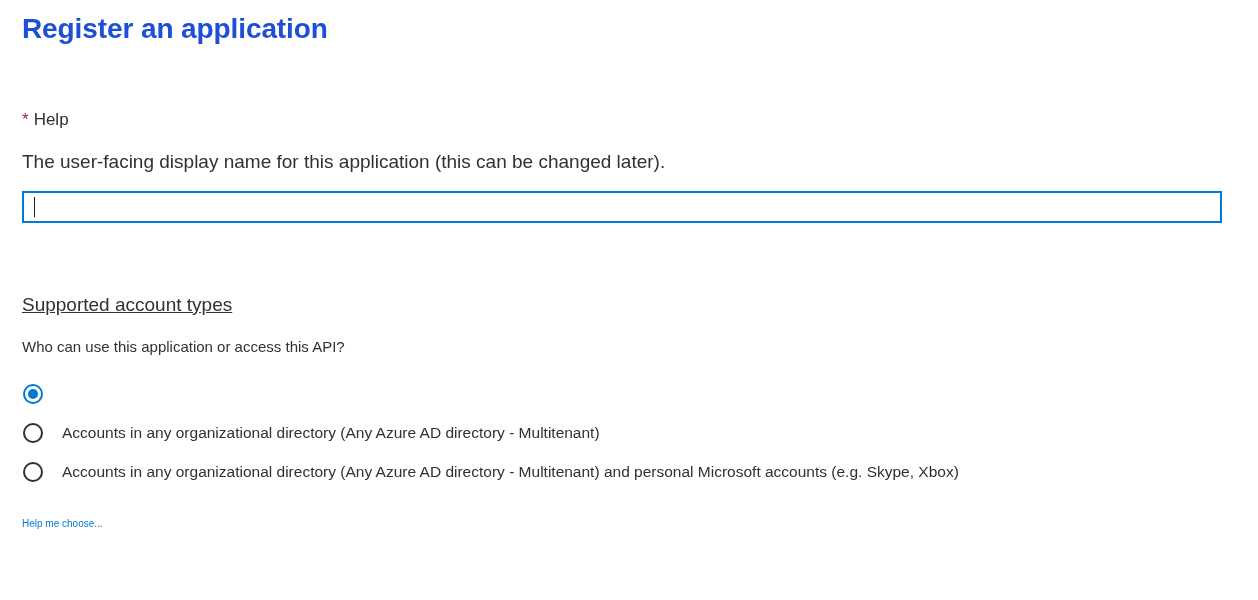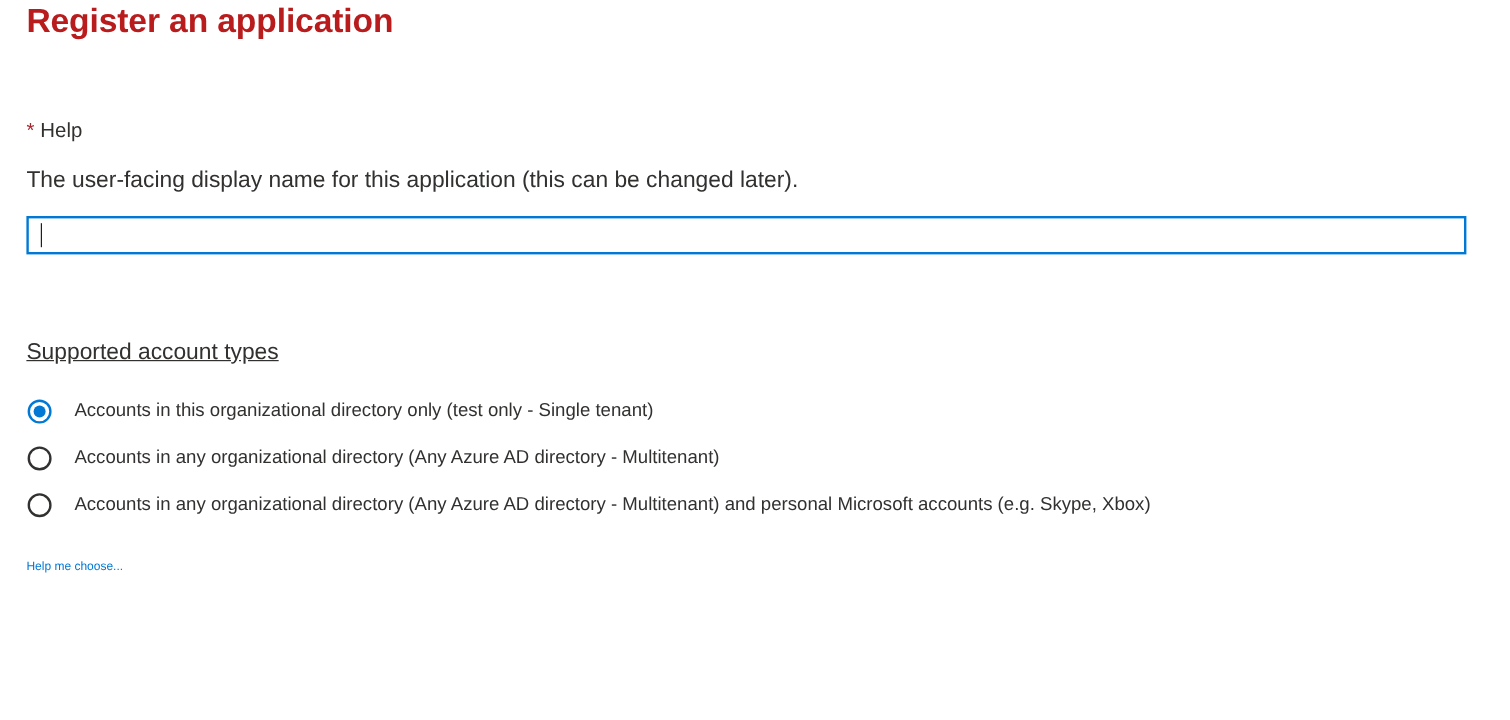--- a/index.html
+++ b/index.html
@@ -19,24 +19,25 @@
     width: 1258px;
     height: 600px;
     background: #ffffff;
     box-sizing: border-box;
     padding: 0 0 0 22px;
   }
 
   
   .page-title {
     margin: 0;
+    padding-top: 11px;
     font-size: 28px;
     line-height: 36px;
     font-weight: 600;
-    color: #b91c1c;
+    color: #1d4ed8;
     letter-spacing: -0.1px;
   }
 
   
   .field-block {
     margin-top: 62px;
   }
   .field-label {
     font-size: 17px;
     line-height: 22px;
@@ -175,26 +176,26 @@
     <div class="field-desc">The user-facing display name for this application (this can be changed later).</div>
 
     <div class="text-input-wrap">
       <div class="caret"></div>
       <input class="text-input" type="text" placeholder="" style="">
     </div>
   </div>
 
   <div class="section">
     <h2 class="section-title">Supported account types</h2>
+    <div class="section-desc">Who can use this application or access this API?</div>
 
     <div class="radio-list">
 
       <div class="radio-row checked">
         <span class="radio-mark"></span>
-        <span class="radio-label">Accounts in this organizational directory only (test only - Single tenant)</span>
       </div>
 
       <div class="radio-row">
         <span class="radio-mark"></span>
         <span class="radio-label">Accounts in any organizational directory (Any Azure AD directory - Multitenant)</span>
       </div>
 
       <div class="radio-row">
         <span class="radio-mark"></span>
         <span class="radio-label">Accounts in any organizational directory (Any Azure AD directory - Multitenant) and personal Microsoft accounts (e.g. Skype, Xbox)</span>

